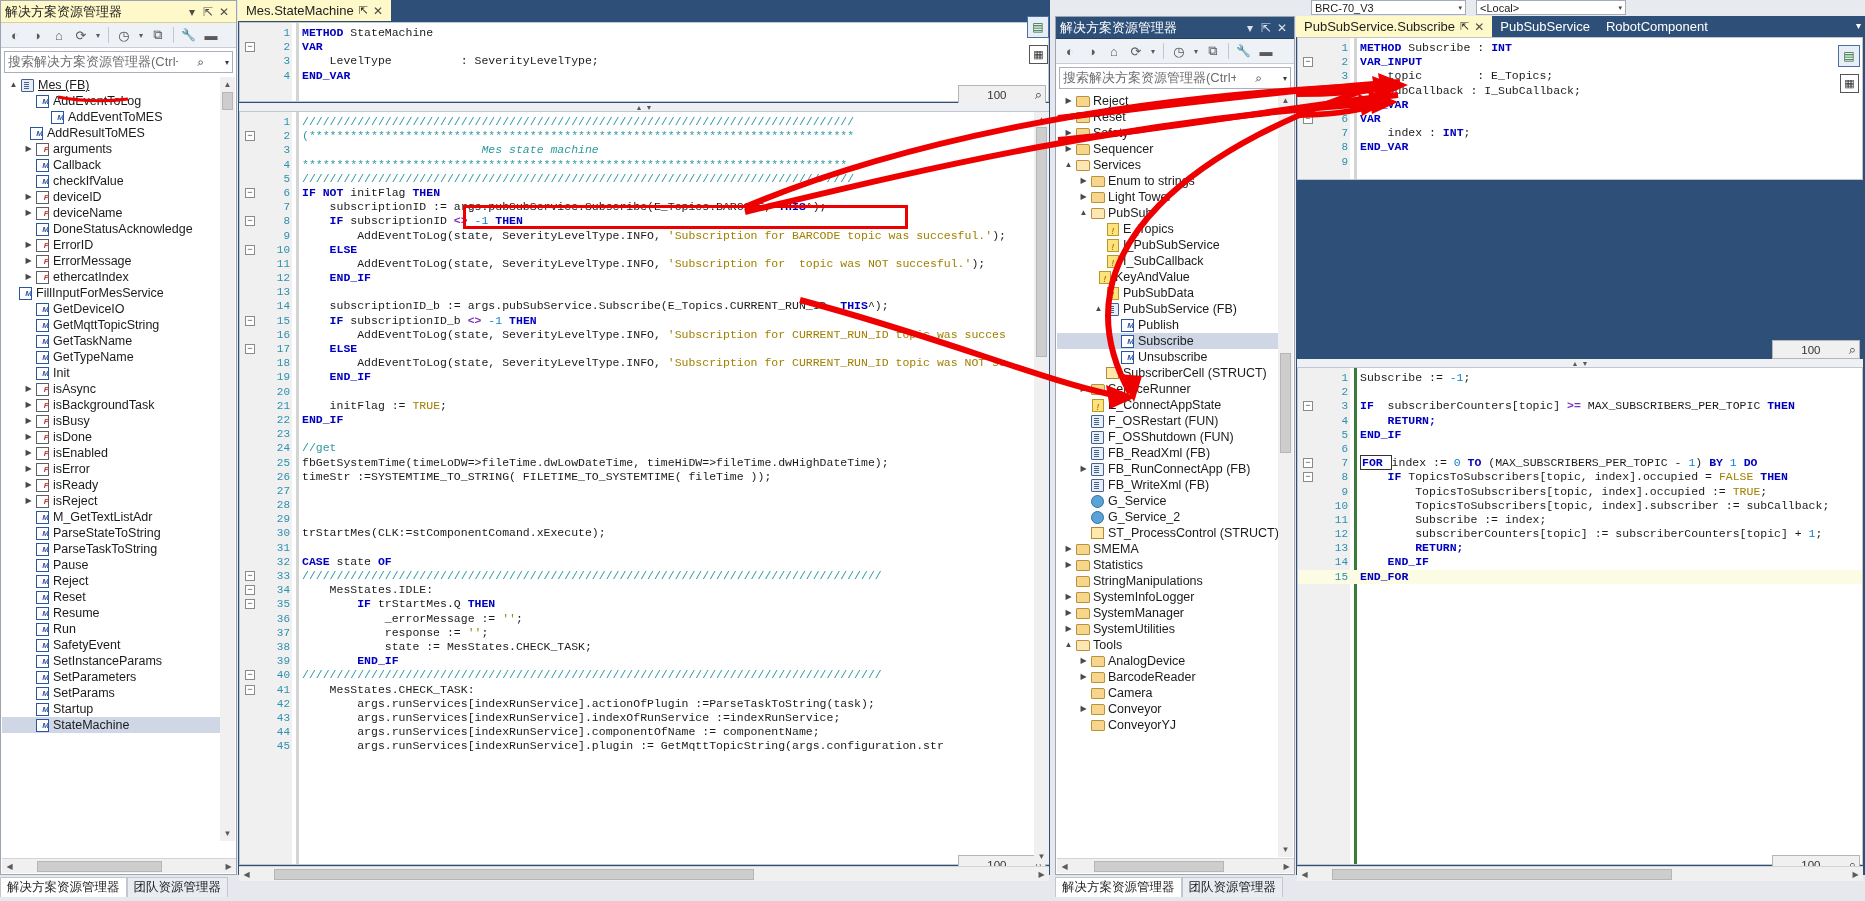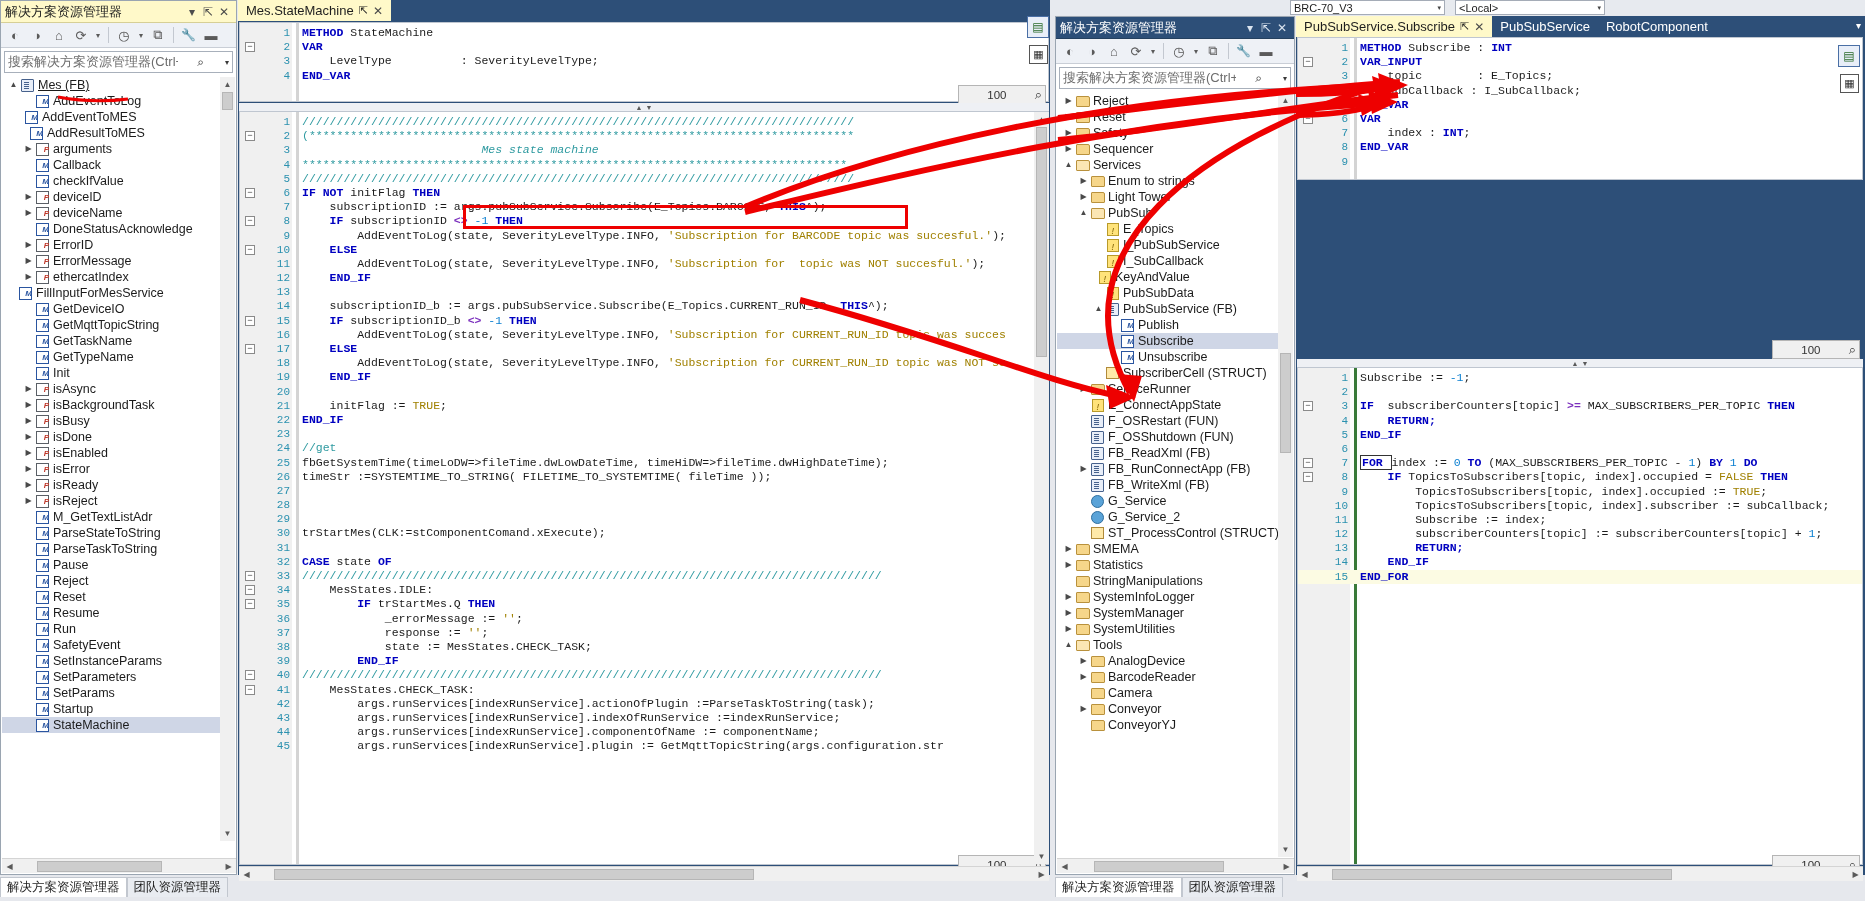--- a/index.html
+++ b/index.html
@@ -109,21 +109,21 @@
   .bottomtabs { position:absolute; display:flex; align-items:flex-end; height:21px; }
   .btab { height:20px; padding:0 6px; font-size:12.5px; display:flex; align-items:center;
           background:#e9ecf1; color:#1e1e1e; border:1px solid #c2c7cf; border-bottom:none; cursor:pointer;}
   .btab.active { background:#fff; }
 
   .titlebar-chunk { position:absolute; font-size:12.5px; color:#1b1b1b; }
 
   
   .topstrip { position:absolute; top:0; height:15px; background:#e7eaef; }
   .combo { position:absolute; height:15px; background:#ffffff; border:1px solid #a5acb7;
-           font-size:11px; display:flex; align-items:center; padding:0 3px; color:#1b1b1b; }
+           font-size:11px; display:flex; align-items:center; padding:0 3px; color:#1b1b1b;margin-left:21px; }
   .combo .cv { flex:1; white-space:nowrap; overflow:hidden; }
   .combo .ca { font-size:7px; color:#444; }
 
   svg.arrow { position:absolute; left:0; top:0; pointer-events:none; }
 
   .hlbox { position:absolute; border:3px solid #ee0000; }
 </style>
 </head>
 <body>
 
@@ -175,21 +175,21 @@
           </span>
           <span class="lbl" style="text-decoration: underline;">Mes (FB)</span>
         </div>
         <div class="tnode" style="padding-left: 21px;">
           <span class="exp"></span>
           <span class="tico">
             <i class="ic ic-m"></i>
           </span>
           <span class="lbl">AddEventToLog</span>
         </div>
-        <div class="tnode" style="padding-left: 10px;">
+        <div class="tnode" style="padding-left: 36px;">
           <span class="exp"></span>
           <span class="tico">
             <i class="ic ic-m"></i>
           </span>
           <span class="lbl">AddEventToMES</span>
         </div>
         <div class="tnode" style="padding-left: 15px;">
           <span class="exp"></span>
           <span class="tico">
             <i class="ic ic-m"></i>

